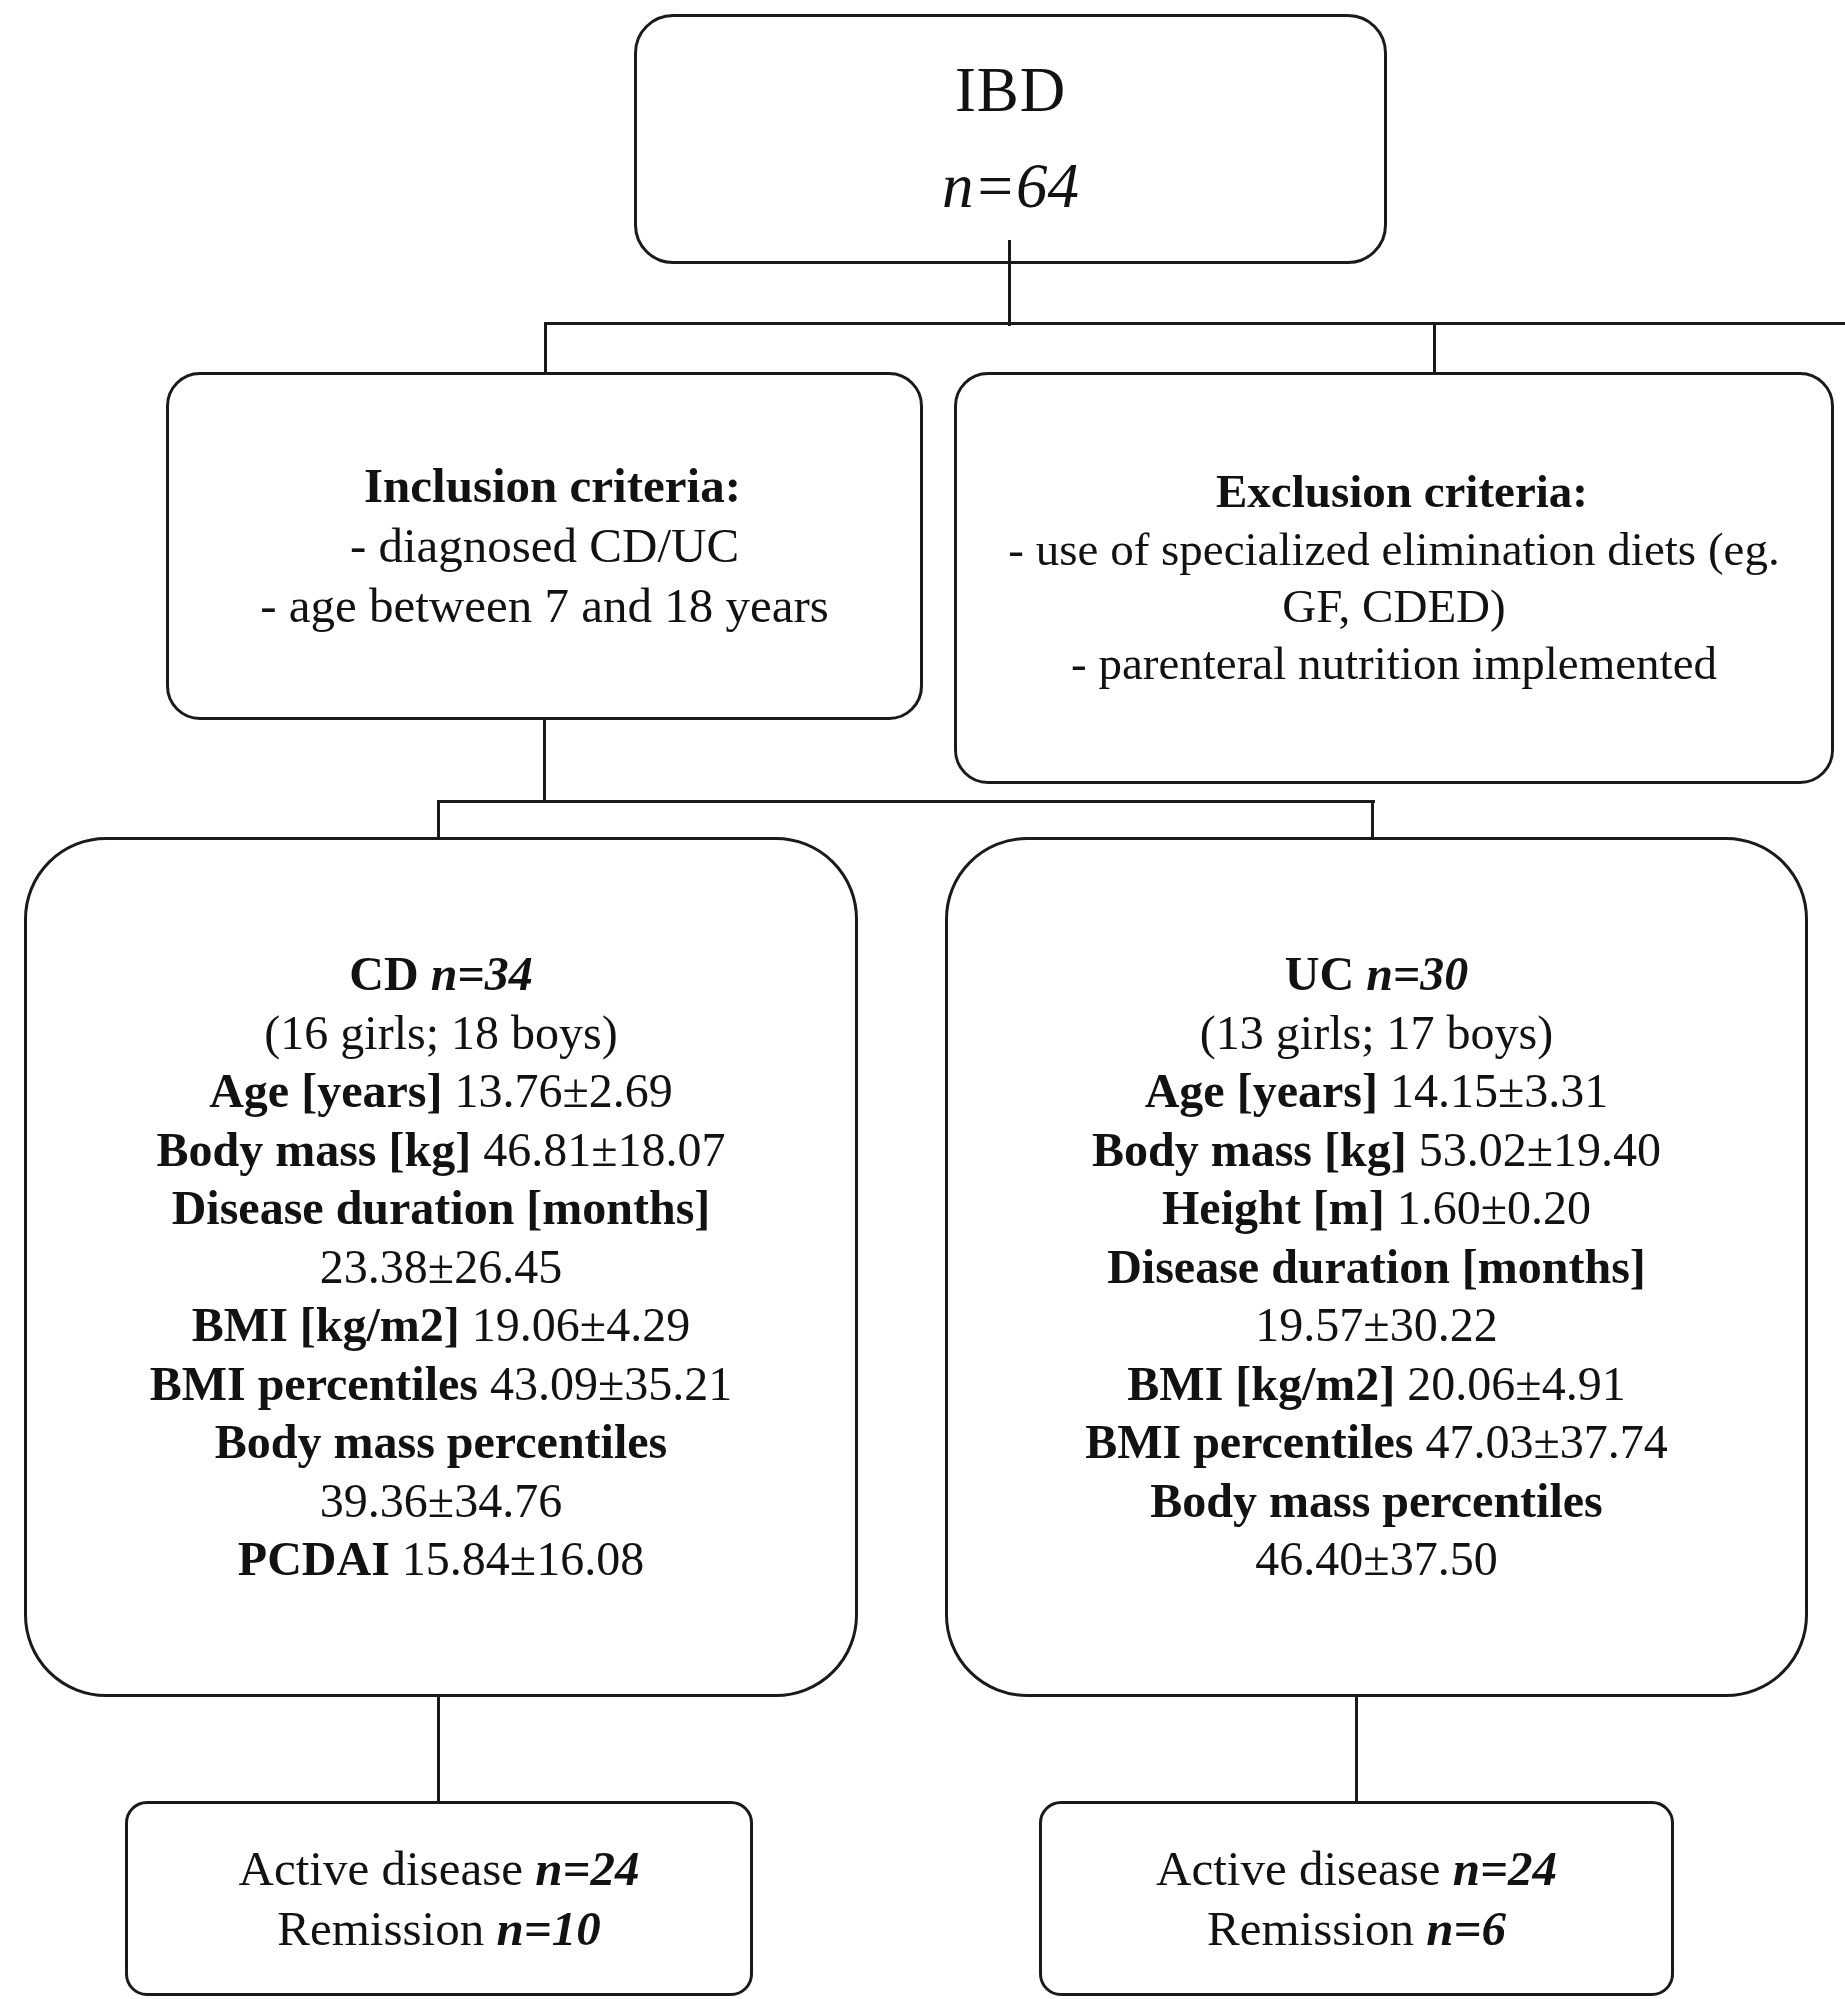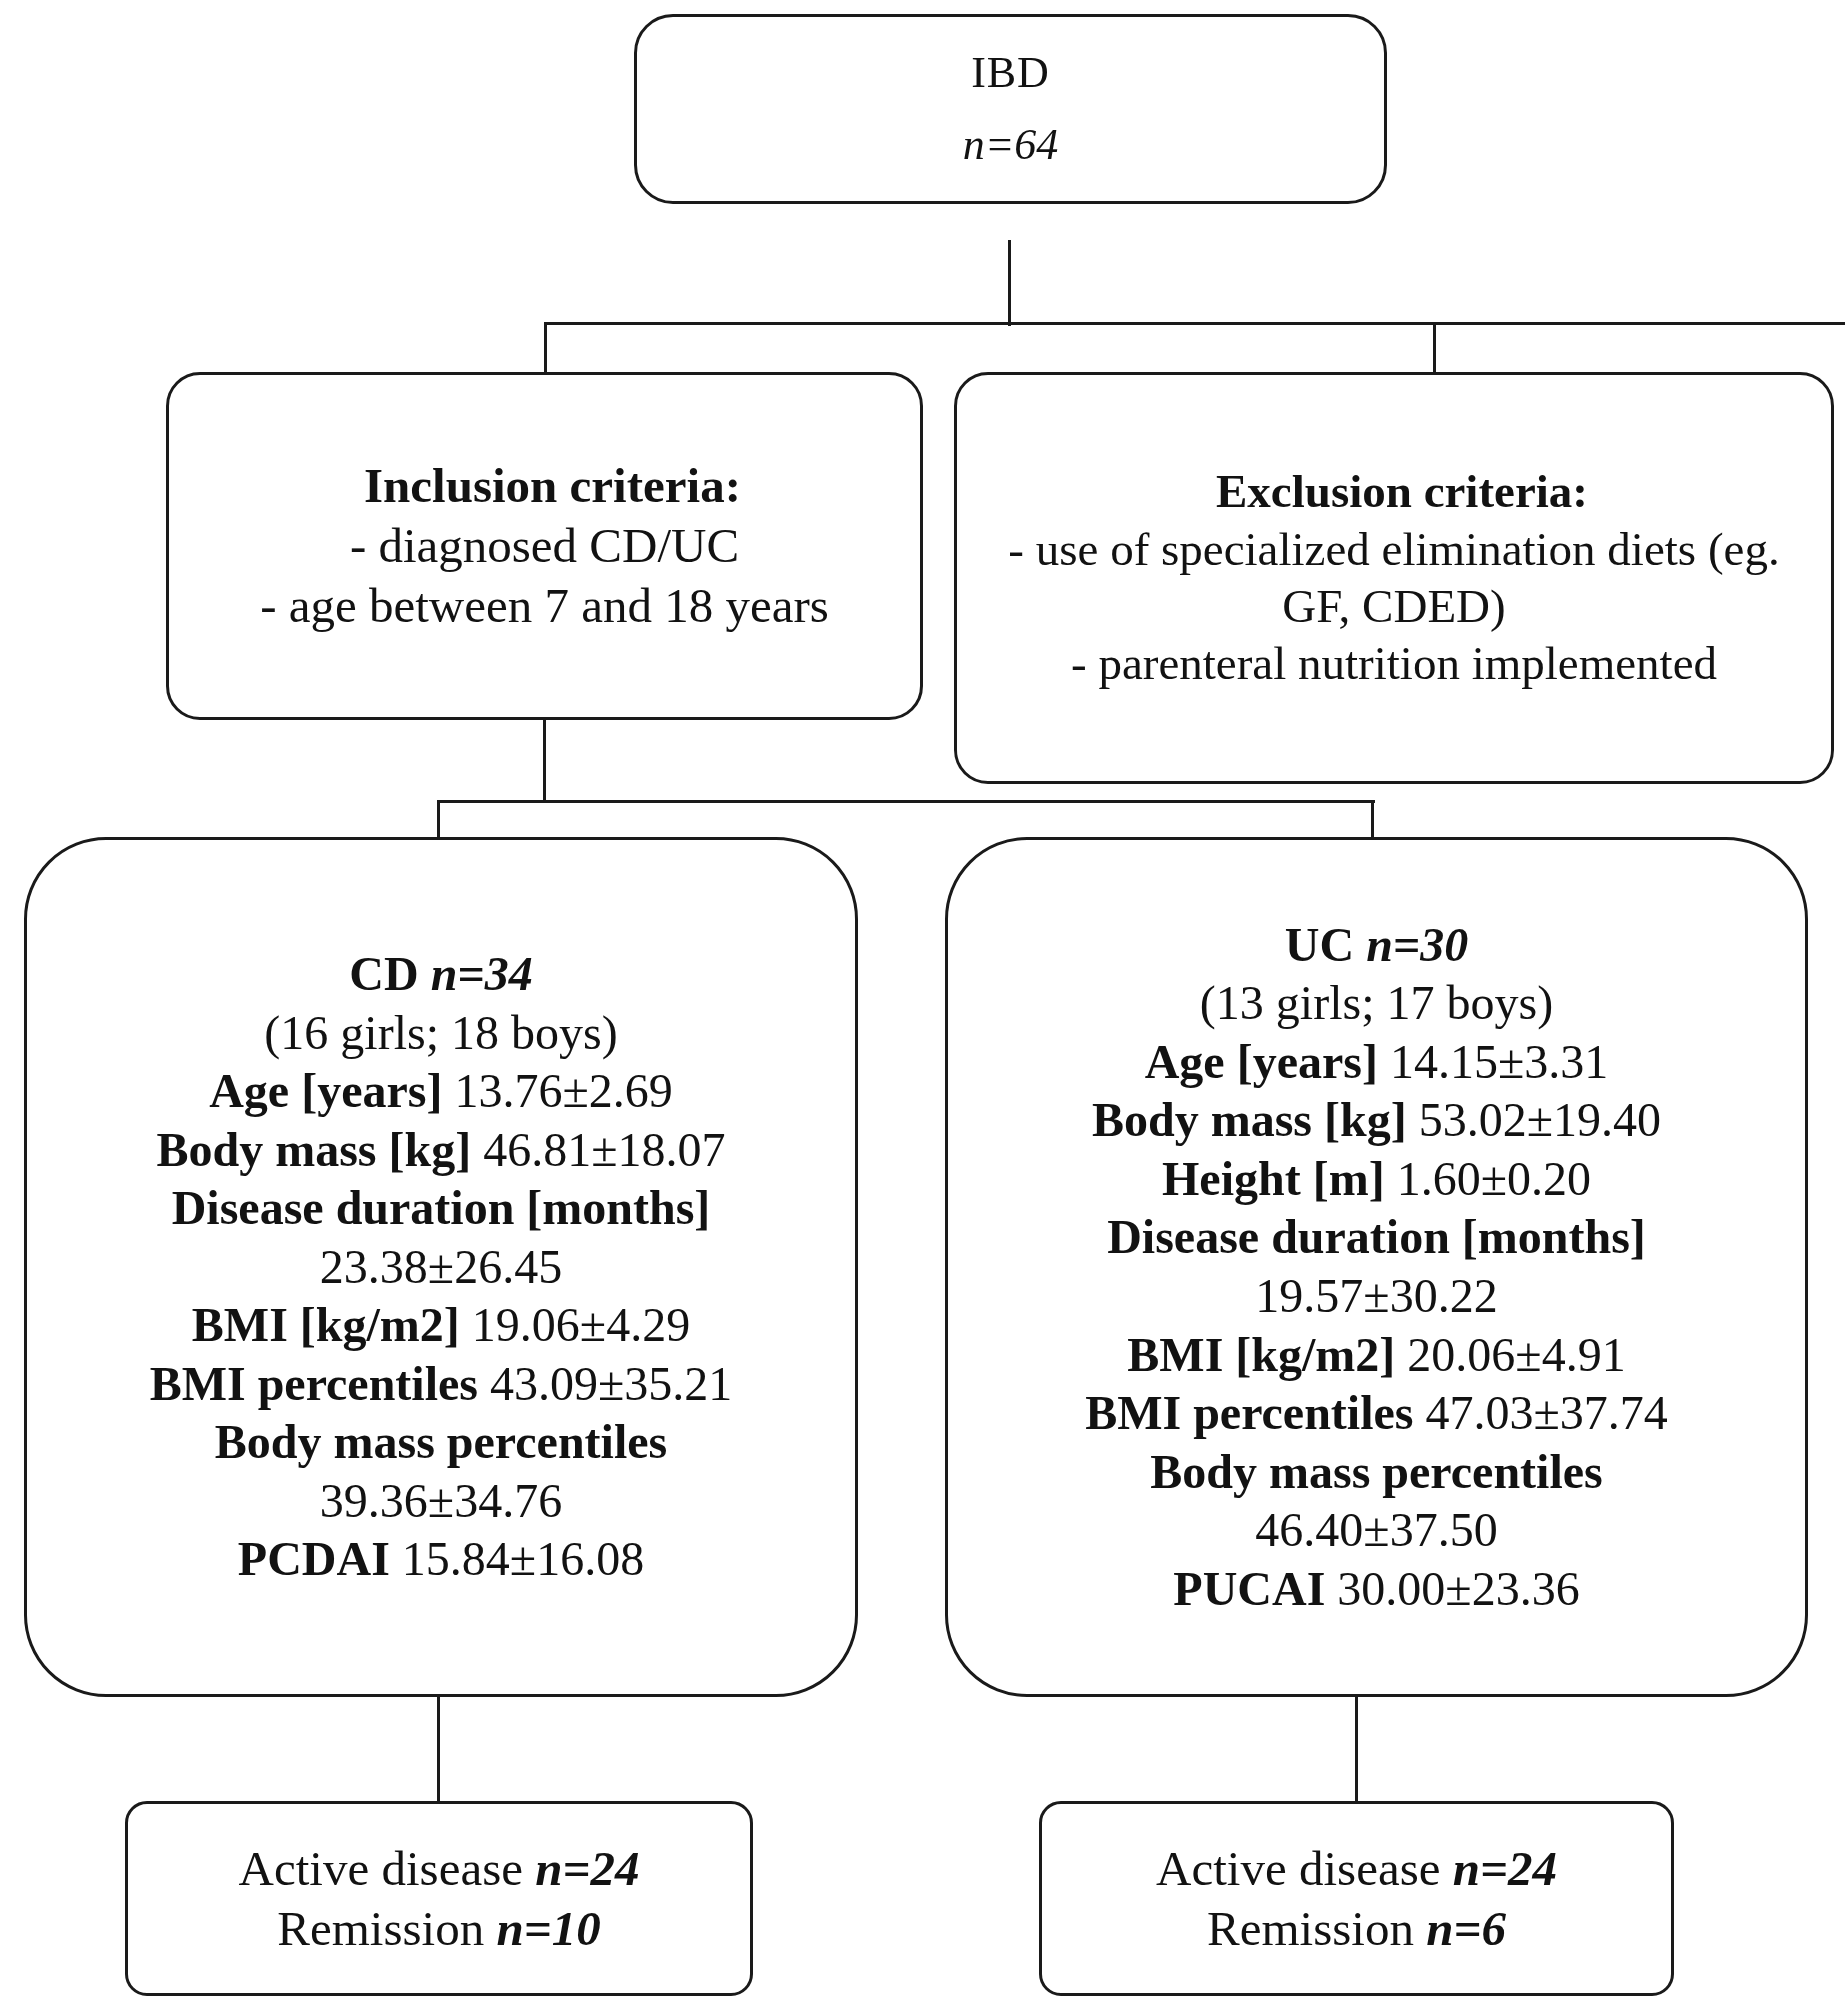--- a/index.html
+++ b/index.html
@@ -29,23 +29,23 @@
   }
   .conn{
     position:absolute;
     background:#1a1a1a;
   }
   .v{width:3.4px;}
   .h{height:3.4px;}
 
   
   #ibd{
-    left:634px; top:13.7px; width:753px; height:190px;
+    left:634px; top:13.7px; width:753px; height:250px;
     border-radius:39px;
-    font-size:44px;
+    font-size:63px;
   }
   #ibd .l1{font-weight:400;letter-spacing:0.9px;}
   #ibd .l2{margin-top:19px;font-weight:400;font-style:italic;}
 
   
   #inclusion{
     left:166px; top:372px; width:757px; height:348px;
     border-radius:34px;
     font-size:49px;
     padding:8.6px 22px;
@@ -182,24 +182,20 @@
     <div class="row">
       <span class="lbl">BMI [kg/m2] </span>
       <span class="val">20.06±4.91</span>
     </div>
     <div class="row">
       <span class="lbl">BMI percentiles </span>
       <span class="val">47.03±37.74</span>
     </div>
     <div class="row lbl">Body mass percentiles</div>
     <div class="row val">46.40±37.50</div>
-    <div class="row">
-      <span class="lbl">PUCAI </span>
-      <span class="val">30.00±23.36</span>
-    </div>
   </div>
 
   <div class="conn v" style="left:437px; top:1697px; height:106px;"></div>
   <div class="conn v" style="left:1355px; top:1697px; height:106px;"></div>
 
   <div class="node" id="cd-out">
     <div class="line">
       <span>Active disease </span>
       <span class="ital">n=24</span>
     </div>

